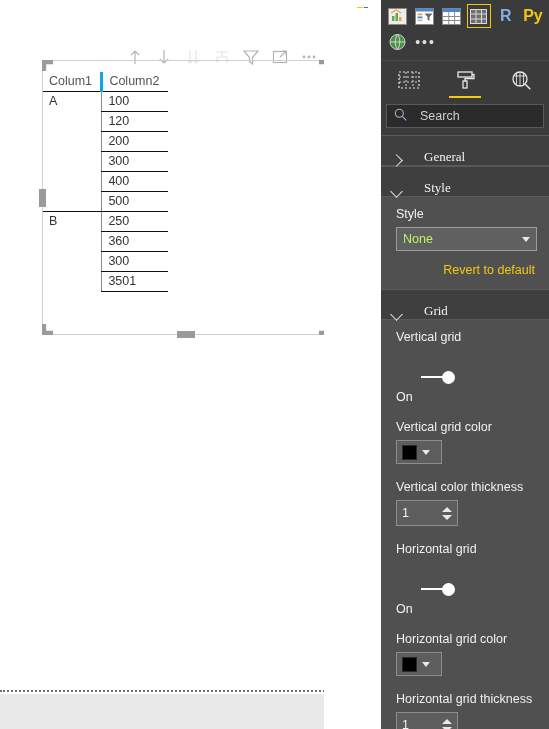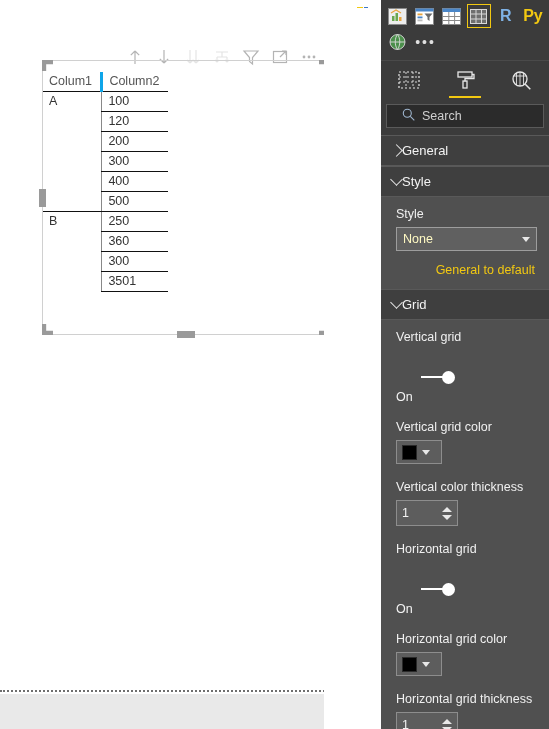--- a/index.html
+++ b/index.html
@@ -107,46 +107,47 @@
     flex: 1; display: flex; align-items: center; justify-content: center;
     position: relative;
   }
   .ptab .uline {
     position: absolute; bottom: 0; left: 22%; width: 56%; height: 2px;
     background: #f2c811;
   }
 
   #search-wrap { padding: 6px 5px 7px 5px; background: #3b3b3b; }
   #search-box {
-    display: flex; align-items: center; gap: 7px;
+    display: flex; align-items: center; gap: 13px;
     background: #2b2b2b; border: 1px solid #5a5a5a;
-    height: 24px; padding: 0 15px;
+    height: 24px; padding: 0 7px;
   }
   #search-text { color: #cfcfcf; font-size: 12.5px; }
 
   .section-head {
-    display: flex; align-items: center; gap: 1px;
+    display: flex; align-items: flex-end; gap: 23px;
     height: 31px; padding: 0 0 0 11px;
     background: #3f3f3f;
     border-top: 1px solid #595959;
     border-bottom: 1px solid #595959;
     font-size: 13px;
+    font-family: Liberation Serif, serif;
   }
   .chev { width: 9px; height: 9px; border-right: 1.6px solid #e8e8e8;
           border-bottom: 1.6px solid #e8e8e8; display: block; }
   .chev.right { transform: rotate(-45deg); }
   .chev.down  { transform: rotate(45deg); margin-top: -4px; }
 
   .section-body { padding: 10px 12px 12px 15px; }
   .field-label { font-size: 12.5px; color: #f0f0f0; margin-bottom: 6px; }
   .field-block { margin-bottom: 16px; }
 
   select.pb-select, .pb-select {
     width: 141px; height: 24px; background: #606060;
-    border: 1px solid #9d9d9d; color: #fef9c3; font-size: 12.5px;
+    border: 1px solid #9d9d9d; color: #bef264; font-size: 12.5px;
     padding: 0 6px; display: flex; align-items: center;
     justify-content: space-between; font-family: "Liberation Sans", sans-serif;
   }
   .caret { width: 0; height: 0; border-left: 4.5px solid transparent;
            border-right: 4.5px solid transparent; border-top: 5px solid #e8e8e8; }
 
   .revert {
     color: #f2c811; font-size: 12.5px; text-align: right;
     margin-top: 12px; margin-right: 2px;
   }
@@ -406,21 +407,21 @@
     <div class="section-head">
       <span class="chev down"></span>
       <span>Style</span>
     </div>
     <div class="section-body">
       <div class="field-label">Style</div>
       <div class="pb-select">
         <span>None</span>
         <span class="caret"></span>
       </div>
-      <div class="revert">General to default</div>
+      <div class="revert">Revert to default</div>
     </div>
 
     <div class="section-head">
       <span class="chev down"></span>
       <span>Grid</span>
     </div>
     <div class="section-body">
 
       <div class="field-block">
         <div class="field-label">Vertical grid</div>

